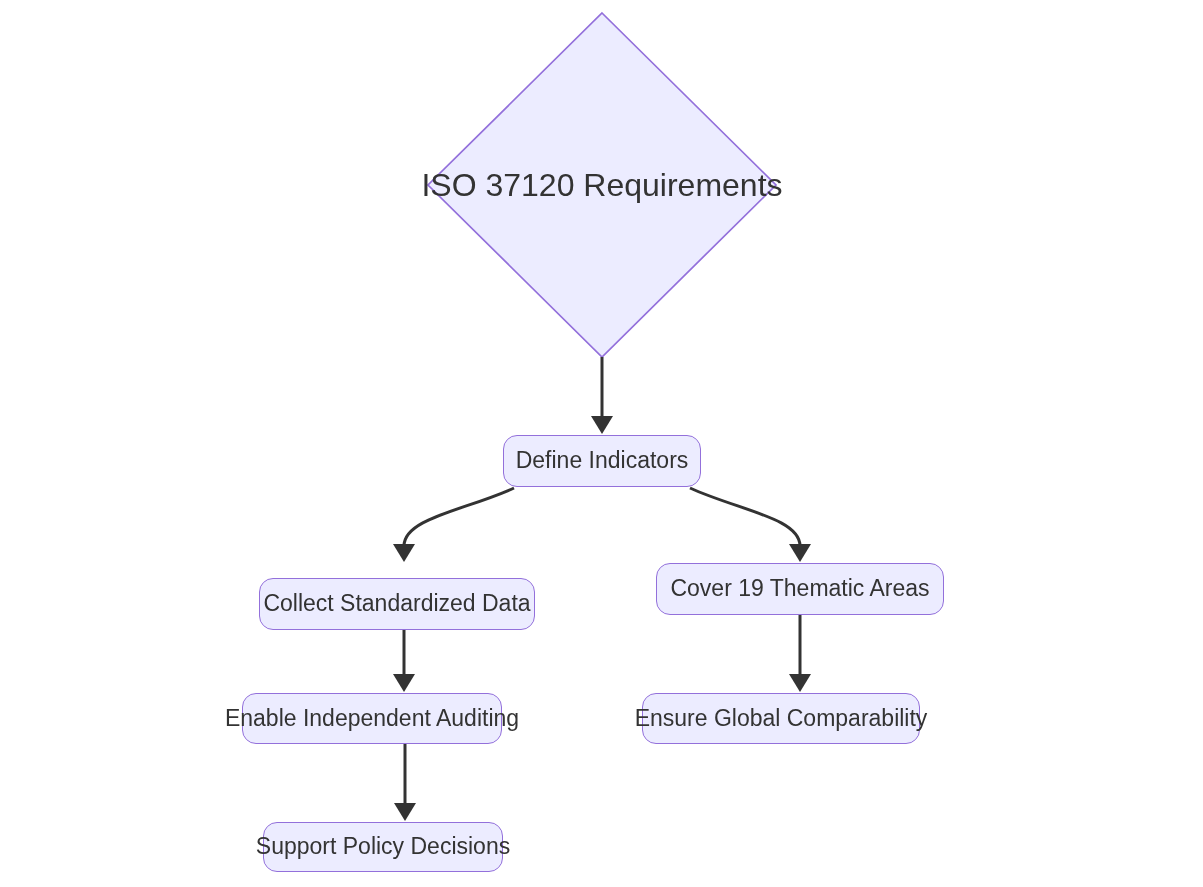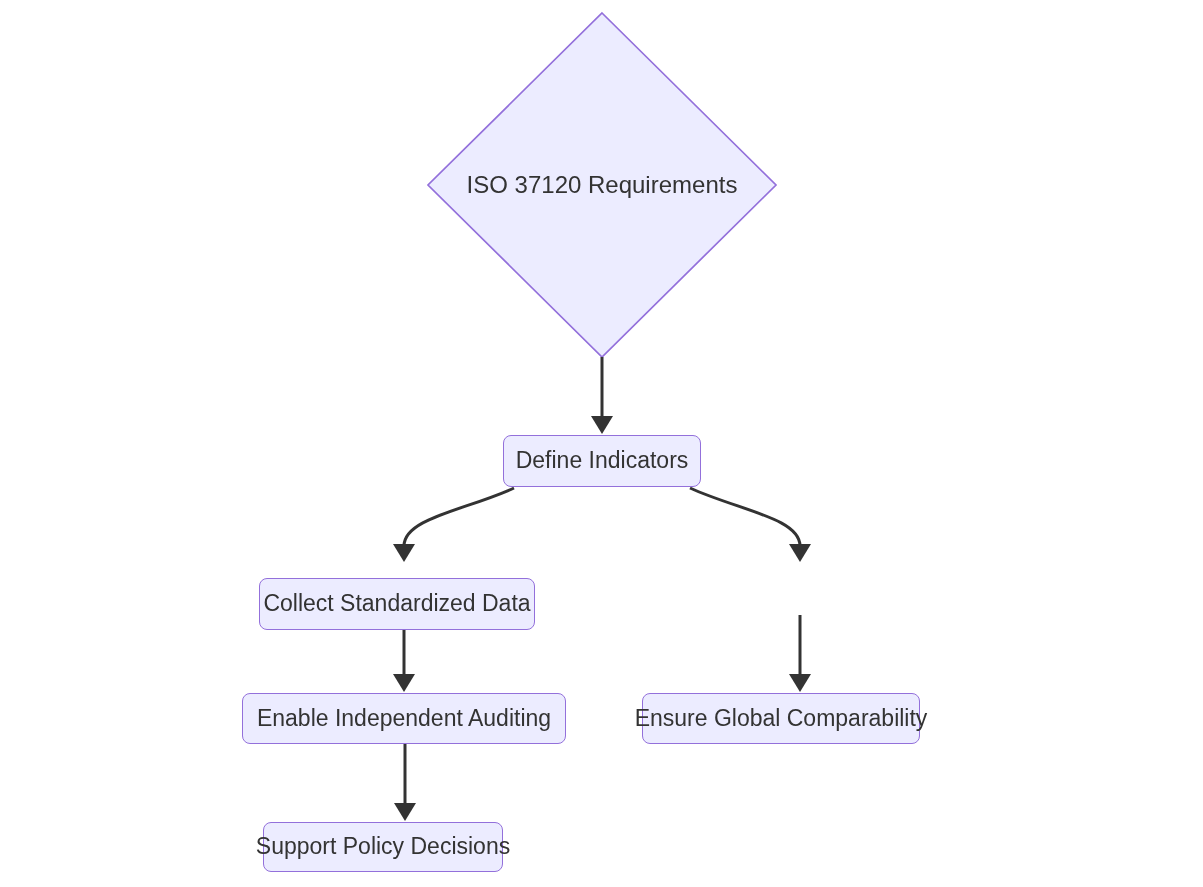--- a/index.html
+++ b/index.html
@@ -22,34 +22,34 @@
     width: 1203px;
     height: 887px;
   }
   .node {
     position: absolute;
     display: flex;
     align-items: center;
     justify-content: center;
     background: #ECECFF;
     border: 1.7px solid #9370DB;
-    border-radius: 8px;
+    border-radius: 14px;
     color: #333333;
     font-size: 23px;
     line-height: 1.2;
     white-space: nowrap;
     box-sizing: border-box;
   }
   .diamond-label {
     position: absolute;
     display: flex;
     align-items: center;
     justify-content: center;
     color: #333333;
-    font-size: 24px;
+    font-size: 32px;
     white-space: nowrap;
   }
   .edge {
     fill: none;
     stroke: #333333;
     stroke-width: 3;
     stroke-linejoin: round;
   }
   .arrowhead {
     fill: #333333;
@@ -88,20 +88,21 @@
     <path class="edge" d="M405,744 L405,804"></path>
     <polygon class="arrowhead" points="394,803 416,803 405,821"></polygon>
   </svg>
 
   <div class="diamond-label" style="left:422px; top:160px; width:360px; height:50px;">ISO 37120 Requirements</div>
 
   <div class="node" style="left:503px; top:435px; width:198px; height:52px;">Define Indicators</div>
 
   <div class="node" style="left:259px; top:578px; width:276px; height:52px;">Collect Standardized Data</div>
 
+  <div class="node" style="left:656px; top:563px; width:288px; height:52px;">Cover 19 Thematic Areas</div>
 
-  <div class="node" style="left:242px; top:693px; width:324px; height:51px;">Enable Independent Auditing</div>
+  <div class="node" style="left:242px; top:693px; width:260px; height:51px;">Enable Independent Auditing</div>
 
   <div class="node" style="left:642px; top:693px; width:278px; height:51px;">Ensure Global Comparability</div>
 
   <div class="node" style="left:263px; top:822px; width:240px; height:50px;">Support Policy Decisions</div>
 
 </div>
 
 </body></html>

